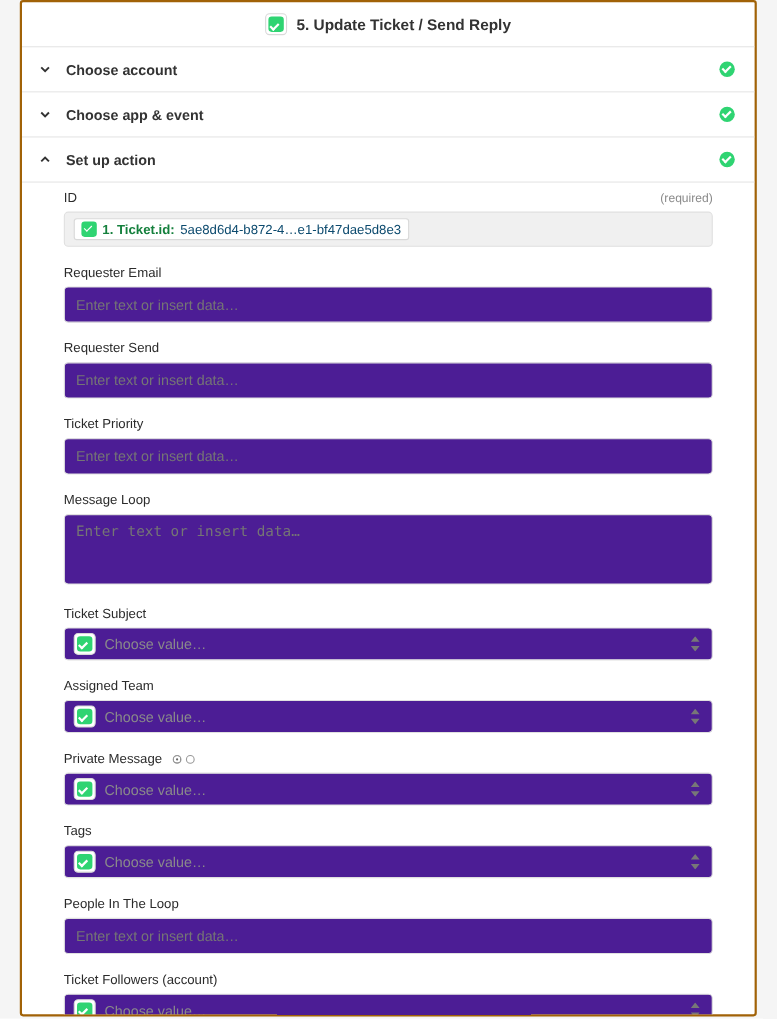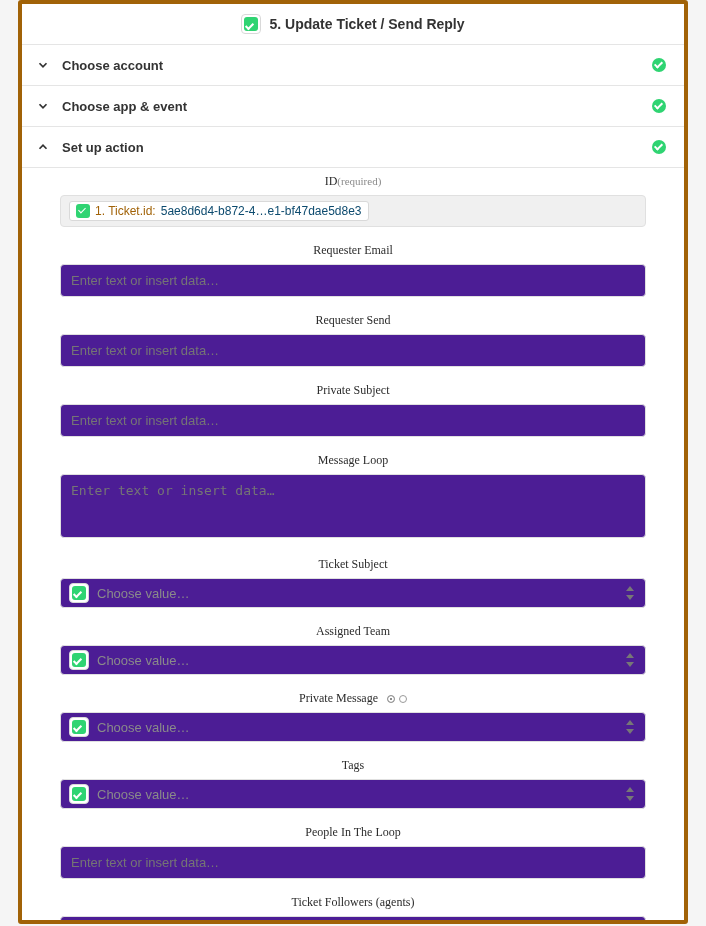--- a/index.html
+++ b/index.html
@@ -11,21 +11,21 @@
     overflow: hidden;
     font-size: 13px;
     color: #333;
   }
   .outer {
     padding: 0 18px 0 18px;
     height: 100%;
   }
   .panel {
     background: #fff;
-    border: 4px solid #a16207;
+    border: 2px solid #a16207;
     border-radius: 3px;
     height: 924px;
     display: flex;
     flex-direction: column;
     overflow: hidden;
   }
   .step-header {
     display: flex;
     align-items: center;
     justify-content: center;
@@ -104,23 +104,22 @@
   }
   .form-area {
     padding: 6px 38px 0 38px;
     flex: 1;
     overflow-y: auto;
   }
   .field { margin-bottom: 16px; }
   .field-label-row {
     display: flex;
     align-items: baseline;
-    justify-content: center;
+    justify-content: space-between;
     margin-bottom: 6px;
-    font-family: Liberation Serif, serif;
   }
   .field-label {
     font-size: 12px;
     color: #2b2b2b;
     font-weight: 500;
   }
   .field-required {
     font-size: 11px;
     color: #8a8a8a;
   }
@@ -191,21 +190,21 @@
   }
   .pill .mini-icon::after {
     content: "";
     position: absolute;
     left: 4px; top: 2px;
     width: 3px; height: 6px;
     border-right: 1.5px solid #fff;
     border-bottom: 1.5px solid #fff;
     transform: rotate(45deg);
   }
-  .pill .pill-label { font-weight: 400; color: #a16207; }
+  .pill .pill-label { font-weight: 700; color: #15803d; }
   .pill .pill-value { color: #0c4a6e; font-weight: 400; }
   .select {
     display: flex;
     align-items: center;
     gap: 8px;
     padding: 4px 8px;
     position: relative;
   }
   .select .sel-icon {
     width: 20px;
@@ -310,21 +309,21 @@
 
       <div class="field">
         <div class="field-label-row">
           <span class="field-label">Requester Send</span>
         </div>
         <input class="input placeholder" type="text" placeholder="Enter text or insert data…" style="">
       </div>
 
       <div class="field">
         <div class="field-label-row">
-          <span class="field-label">Private Subject</span>
+          <span class="field-label">Ticket Priority</span>
         </div>
         <input class="input placeholder" type="text" placeholder="Enter text or insert data…" style="">
       </div>
 
       <div class="field">
         <div class="field-label-row">
           <span class="field-label">Message Loop</span>
         </div>
         <textarea class="textarea placeholder" placeholder="Enter text or insert data…" style=""></textarea>
       </div>
@@ -405,21 +404,21 @@
 
       <div class="field">
         <div class="field-label-row">
           <span class="field-label">People In The Loop</span>
         </div>
         <input class="input placeholder" type="text" placeholder="Enter text or insert data…" style="">
       </div>
 
       <div class="field">
         <div class="field-label-row">
-          <span class="field-label">Ticket Followers (agents)</span>
+          <span class="field-label">Ticket Followers (account)</span>
         </div>
         <div class="select">
           <span class="sel-icon">
               <span class="inner"></span>
             </span>
           <span class="placeholder">Choose value…</span>
           <span class="caret">
             <svg width="10" height="14" viewBox="0 0 10 14">
                 <path d="M5 0 L9 5 H1 Z M5 14 L1 9 H9 Z" fill="#777"></path>
               </svg>

